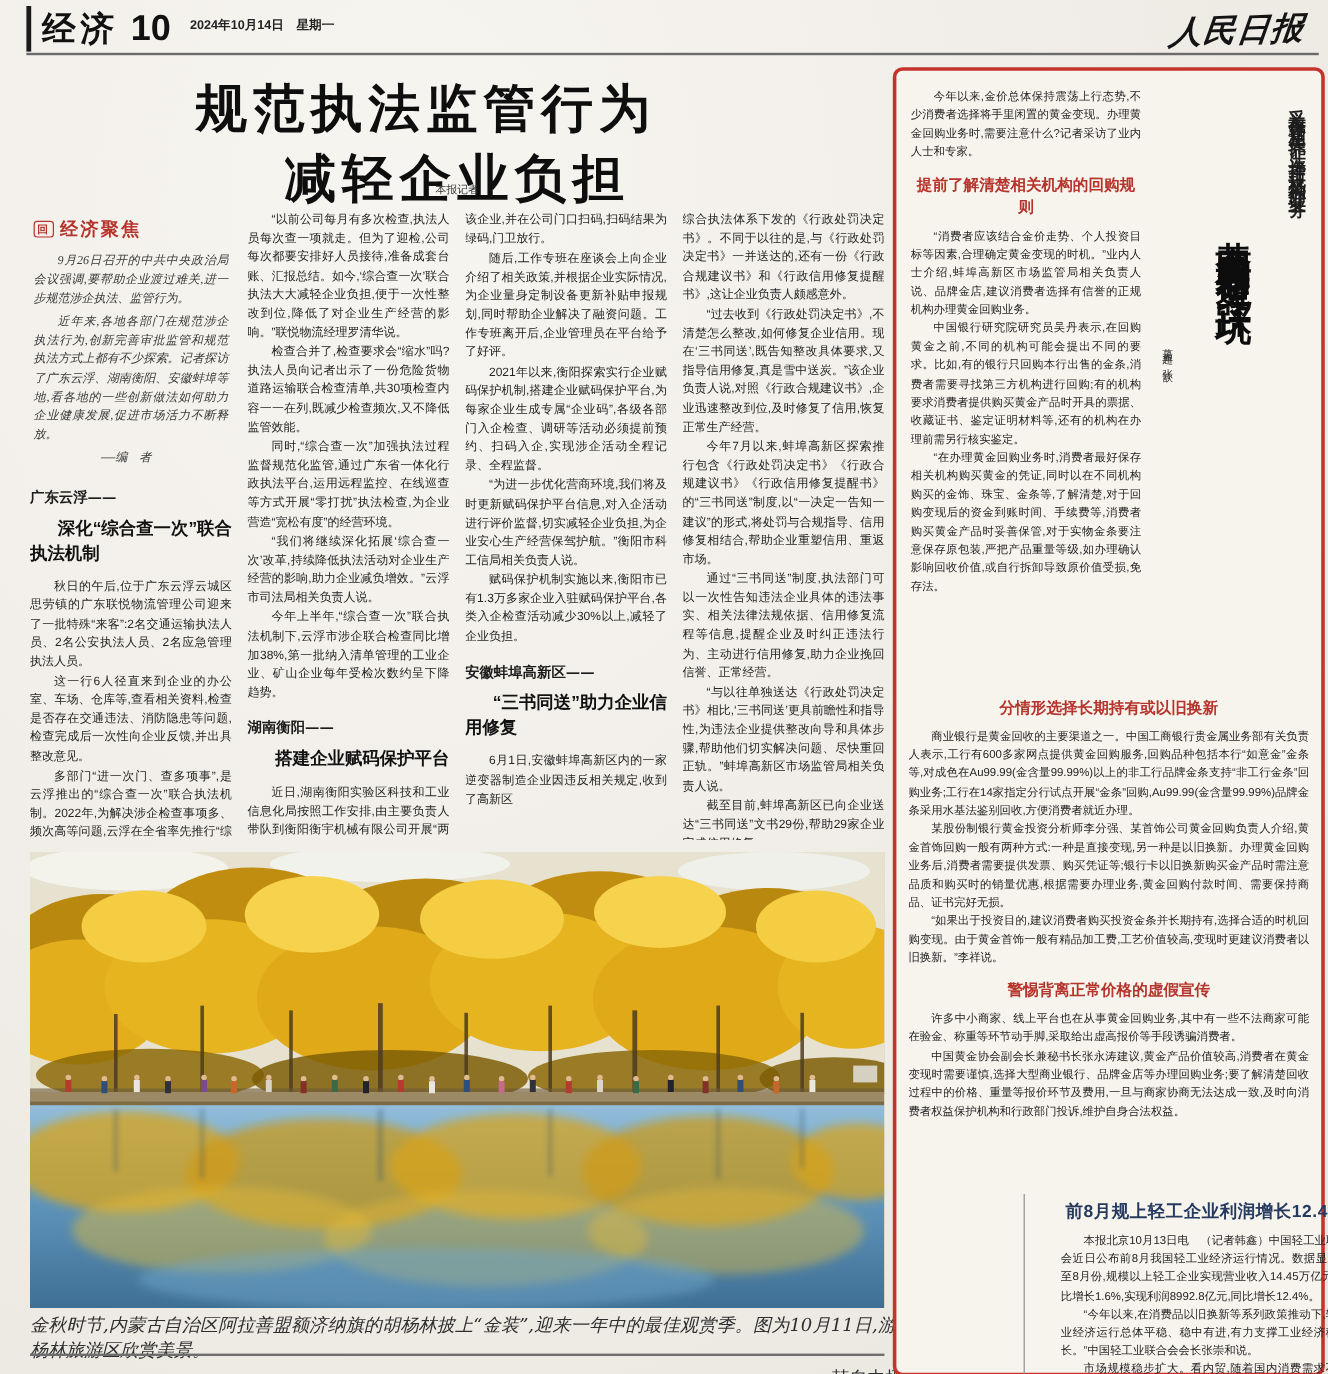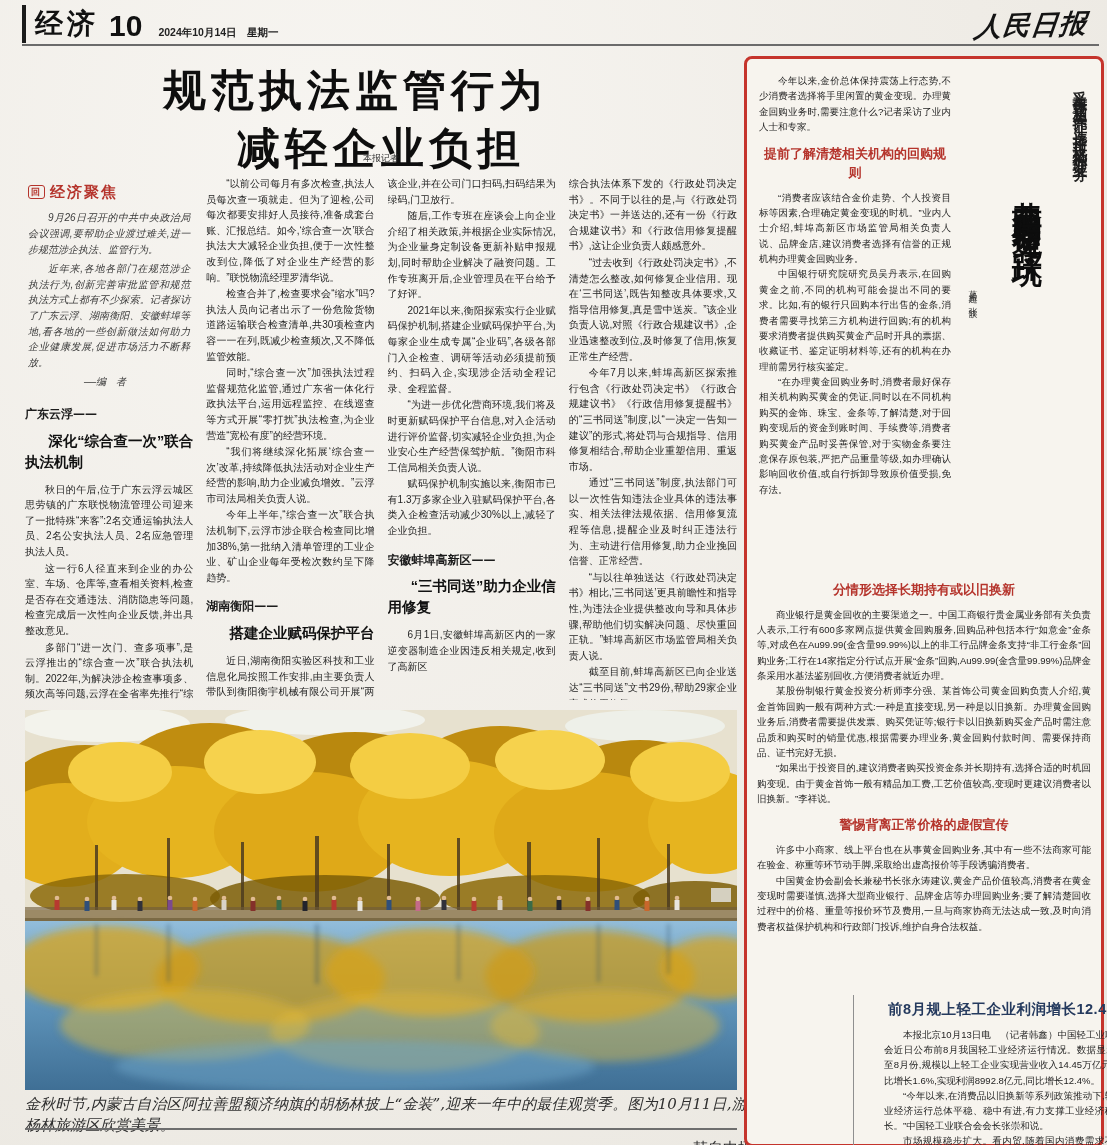--- a/index.html
+++ b/index.html
@@ -3,42 +3,42 @@
 <meta charset="utf-8">
 <style>
   html,body{margin:0;padding:0;background:#dcdad6;}
   .canvas{
     position:relative;width:1107px;height:1145px;overflow:hidden;
     background:radial-gradient(ellipse at 30% 15%, #f7f5f1 0%, #efece6 60%, #e9e6df 100%);
     font-family:"Liberation Sans","DejaVu Sans",sans-serif;color:#222;
   }
   
   .hdr{position:absolute;top:5px;left:22px;right:8px;height:38px;display:flex;justify-content:space-between;align-items:flex-end;}
-  .hdr-left{display:flex;align-items:flex-end;border-left:4px solid #1b1b1b;padding-left:9px;}
+  .hdr-left{display:flex;align-items:center;border-left:4px solid #1b1b1b;padding-left:9px;}
   .sec-name{font-size:28px;font-weight:bold;letter-spacing:4px;color:#111;}
   .page-num{font-size:30px;font-weight:bold;margin-left:10px;color:#111;}
   .page-date{font-size:10.5px;font-weight:bold;margin-left:16px;color:#222;position:relative;top:-3px;}
   .masthead{font-size:27px;font-weight:bold;font-style:italic;font-family:"DejaVu Serif","Liberation Serif",serif;
     transform:skewX(-8deg) rotate(-2deg);color:#141414;letter-spacing:1px;padding-right:12px;}
   .hdr-rule{position:absolute;left:22px;right:8px;top:44px;height:1.5px;background:#6b6b6b;}
   
   .main-head{position:absolute;left:25px;top:62px;width:712px;text-align:center;}
   .main-head .h{display:inline-block;font-size:43px;font-weight:900;letter-spacing:5px;color:#0e0e0e;}
   .head-gap{display:inline-block;width:52px;}
   .main-byline{position:absolute;left:25px;top:152px;width:712px;text-align:center;font-size:9px;color:#333;}
   .cols{position:absolute;left:25px;top:176px;width:712px;height:524px;display:flex;gap:13px;overflow:hidden;}
   .col{flex:1;font-size:10px;line-height:1.56;text-align:justify;color:#242424;overflow:hidden;}
   .col p{margin:0 0 1px 0;text-indent:2em;}
   .cont p:first-child{text-indent:0;}
   
   .focus-box{margin:2px 0 12px 0;padding:2px 3px;}
   .focus-title{color:#b5342c;font-weight:bold;font-size:15px;text-align:left;letter-spacing:2px;margin-bottom:7px;}
   .focus-icon{display:inline-block;border:1.5px solid #b5342c;border-radius:3px;font-size:9px;line-height:12px;
     padding:0 2px;margin-right:5px;vertical-align:2px;color:#b5342c;}
-  .focus-box p{font-family:Liberation Sans, sans-serif;font-style:italic;color:#3a3a3a;margin-bottom:4px;}
+  .focus-box p{font-family:Liberation Serif, serif;font-style:italic;color:#3a3a3a;margin-bottom:4px;}
   .signoff{text-align:center;font-family:Liberation Mono, monospace;font-style:italic;
     padding-right:8px;margin-top:5px;color:#3a3a3a;}
   .kicker{font-weight:bold;font-size:12px;margin:12px 0 7px 0;color:#1c1c1c;
     font-family:"DejaVu Serif","Liberation Serif",serif;}
   .subhead{font-weight:bold;font-size:14.5px;line-height:1.45;margin:0 0 9px 0;color:#111;text-indent:1.6em;}
   
   .photo{position:absolute;left:25px;top:710px;width:712px;height:380px;overflow:hidden;background:#cfc9b8;}
   .caption-row{position:absolute;left:25px;top:1094px;width:828px;font-size:15px;line-height:1.4;color:#2e2e2e;
     font-family:"DejaVu Serif","Liberation Serif",serif;font-style:italic;text-align:justify;}
   .caption-credit{text-align:right;font-style:normal;margin-top:2px;padding-right:10px;}

